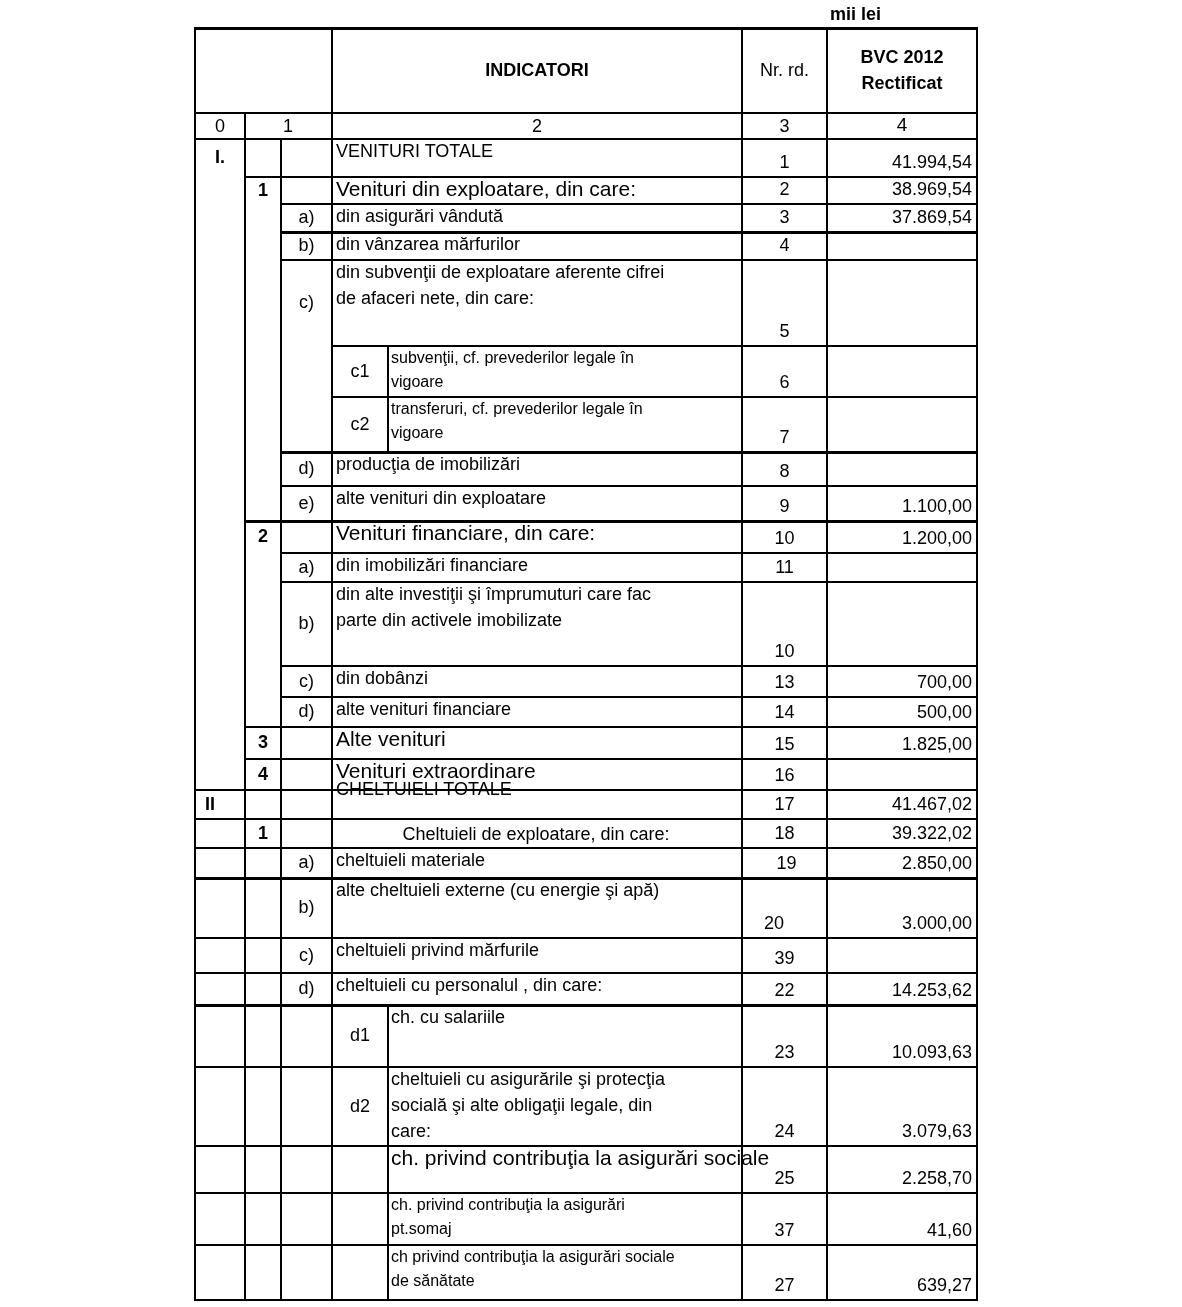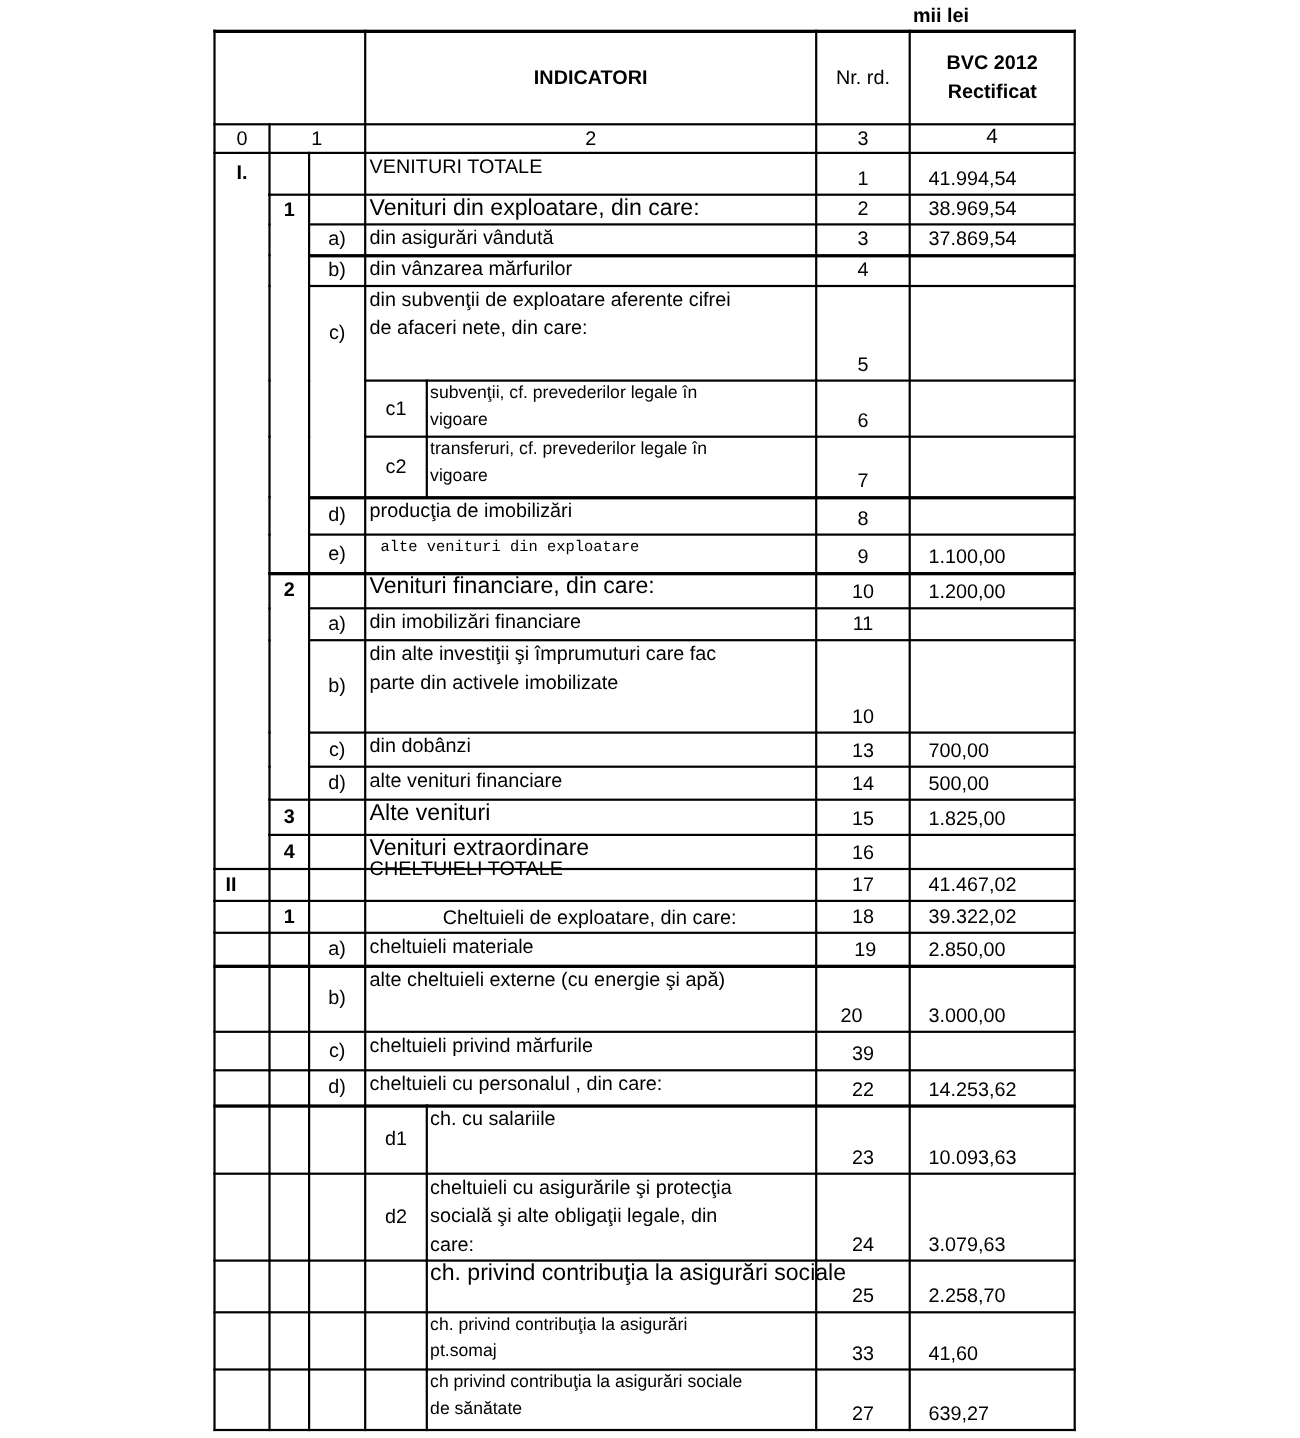--- a/index.html
+++ b/index.html
@@ -1,21 +1,21 @@
 <!DOCTYPE html>
 <html><head>
 <meta charset="utf-8">
 <style>
   html,body{margin:0;padding:0;background:#fff;}
   body{width:1182px;height:1307px;position:relative;overflow:hidden;font-family:"Liberation Sans",sans-serif;color:#000;}
   .hl{position:absolute;background:#000;height:2px;}
   .vl{position:absolute;background:#000;width:2px;}
   .t{position:absolute;white-space:nowrap;font-size:18px;line-height:20px;}
   .b{font-weight:bold;}
-  .num{text-align:left;margin-left:16px;}
+  .num{text-align:right;}
   .ctr{text-align:center;}
 </style>
 </head>
 <body>
 
 <div id="sheet">
 
   <div class="t b" style="left:830px;top:4px;font-size:18px;">mii lei</div>
 
   <div class="t b ctr" style="left:333px;width:408px;top:60px;">INDICATORI</div>
@@ -63,21 +63,21 @@
       <div class="t ctr" style="left: 333px; width: 54px; top: 413.5px;">c2</div>
       <div class="t" style="left: 391px; top: 399px; font-size: 16px;">transferuri, cf.  prevederilor   legale  în</div>
       <div class="t" style="left: 391px; top: 423px; font-size: 16px;">vigoare</div>
       <div class="t ctr" style="left: 743px; width: 83px; top: 427px;">7</div>
       <div></div>
       <div class="t ctr" style="left: 282px; width: 49px; top: 458px;">d)</div>
       <div class="t" style="left: 336px; top: 454px; font-size: 18px;"> producţia de imobilizări</div>
       <div class="t ctr" style="left: 743px; width: 83px; top: 461px;">8</div>
       <div></div>
       <div class="t ctr" style="left: 282px; width: 49px; top: 492.5px;">e)</div>
-      <div class="t" style="left: 346px; top: 488px; font-size: 14px; font-family: Liberation Mono, monospace;"> alte venituri din exploatare</div>
+      <div class="t" style="left: 336px; top: 488px; font-size: 18px;"> alte venituri din exploatare</div>
       <div class="t ctr" style="left: 743px; width: 83px; top: 496px;">9</div>
       <div class="t num" style="left: 828px; width: 144px; top: 496px;">1.100,00</div>
       <div></div>
       <div class="t b ctr" style="left: 246px; width: 34px; top: 526px;">2</div>
       <div class="t" style="left: 336px; top: 523px; font-size: 21px;">Venituri financiare, din care:</div>
       <div class="t ctr" style="left: 743px; width: 83px; top: 528px;">10</div>
       <div class="t num" style="left: 828px; width: 144px; top: 528px;">1.200,00</div>
       <div></div>
       <div class="t ctr" style="left: 282px; width: 49px; top: 556.5px;">a)</div>
       <div class="t" style="left: 336px; top: 555px; font-size: 18px;">din imobilizări financiare</div>
@@ -147,21 +147,21 @@
       <div class="t" style="left: 391px; top: 1121px; font-size: 18px;">care:</div>
       <div class="t ctr" style="left: 743px; width: 83px; top: 1121px;">24</div>
       <div class="t num" style="left: 828px; width: 144px; top: 1121px;">3.079,63</div>
       <div></div>
       <div class="t" style="left: 391px; top: 1148px; font-size: 21px;"> ch. privind contribuţia la asigurări sociale</div>
       <div class="t ctr" style="left: 743px; width: 83px; top: 1168px;">25</div>
       <div class="t num" style="left: 828px; width: 144px; top: 1168px;">2.258,70</div>
       <div></div>
       <div class="t" style="left: 391px; top: 1195px; font-size: 16px;">ch. privind contribuţia la asigurări</div>
       <div class="t" style="left: 391px; top: 1219px; font-size: 16px;">pt.somaj</div>
-      <div class="t ctr" style="left: 743px; width: 83px; top: 1220px;">33</div>
+      <div class="t ctr" style="left: 743px; width: 83px; top: 1220px;">37</div>
       <div class="t num" style="left: 828px; width: 144px; top: 1220px;">41,60</div>
       <div></div>
       <div class="t" style="left: 391px; top: 1247px; font-size: 16px;">ch privind  contribuţia la asigurări sociale</div>
       <div class="t" style="left: 391px; top: 1271px; font-size: 16px;">de  sănătate</div>
       <div class="t ctr" style="left: 743px; width: 83px; top: 1275px;">27</div>
       <div class="t num" style="left: 828px; width: 144px; top: 1275px;">639,27</div>
     </div>
   <div id="lines">
       <div class="hl" style="left: 194px; width: 784px; top: 27px; height: 3px;"></div>
       <div class="hl" style="left: 194px; width: 784px; top: 112px; height: 2px;"></div>

